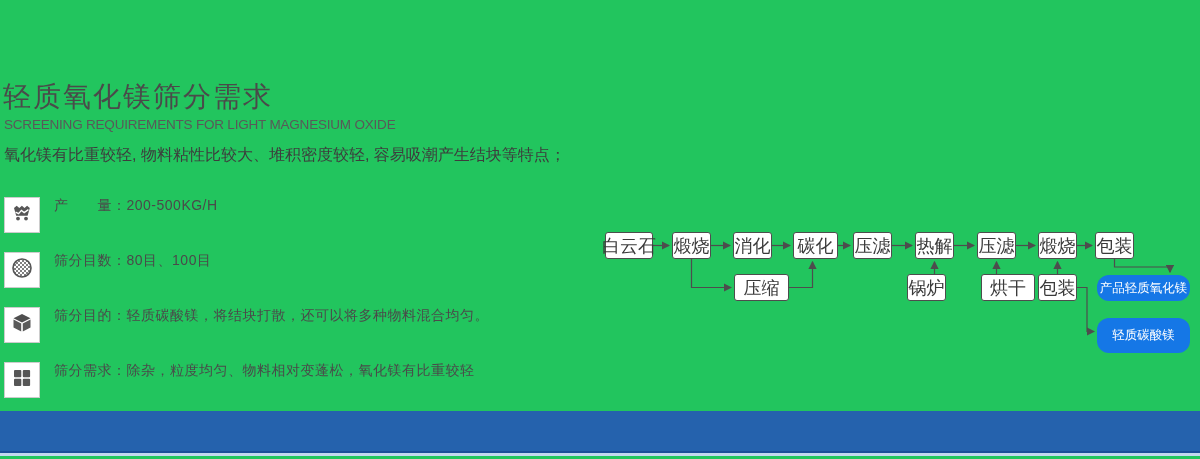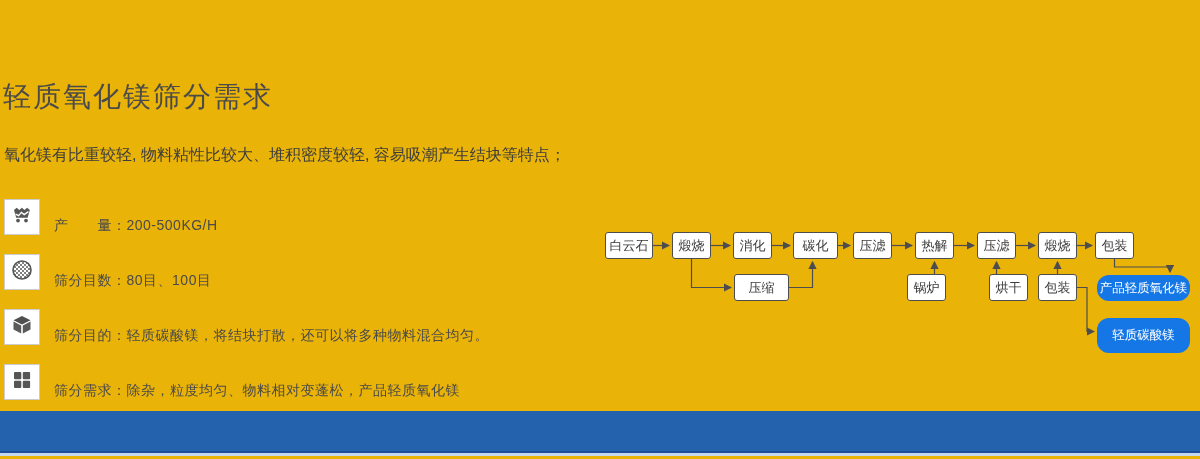--- a/index.html
+++ b/index.html
@@ -1,53 +1,54 @@
 <!DOCTYPE html>
 <html><head>
 <meta charset="utf-8">
 <style>
   html,body{margin:0;padding:0;background:#fff;}
-  .page{position:relative;width:1200px;height:459px;background:#eab308;overflow:hidden;
+  .page{position:relative;width:1200px;height:459px;background:#22c55e;overflow:hidden;
         font-family:"Liberation Sans",sans-serif;}
 
   
   .main-title{position:absolute;left:3px;top:78px;font-size:28px;letter-spacing:2px;
               color:#4a4a4a;font-weight:500;white-space:nowrap;}
   .sub-title{position:absolute;left:4px;top:117px;font-size:13.5px;color:#595959;
              letter-spacing:-0.2px;white-space:nowrap;}
   .intro{position:absolute;left:4px;top:145px;font-size:16px;font-weight:400;
          color:#3d3d3d;white-space:nowrap;}
 
-  .spec-item{position:absolute;left:4px;height:38px;display:flex;align-items:flex-end;}
+  .spec-item{position:absolute;left:4px;height:38px;display:flex;align-items:flex-start;}
   .icon-box{width:36px;height:36px;border:1px solid #cccccc;background:#fff;
             display:flex;align-items:center;justify-content:center;box-sizing:border-box;}
   .spec-text{margin-left:14px;font-size:14px;letter-spacing:0.5px;color:#4a4a4a;
              font-weight:500;white-space:nowrap;}
 
   
   .flow-title{position:absolute;left:595px;top:150px;width:605px;text-align:center;
               font-size:27px;letter-spacing:3px;color:#333;font-weight:500;white-space:nowrap;}
   .flow{position:absolute;left:595px;top:220px;width:605px;height:140px;}
   .flow svg.wires{position:absolute;left:0;top:0;}
   .fbox{position:absolute;height:27px;border:1px solid #4d4d4d;border-radius:3px;
         background:#fff;box-sizing:border-box;display:flex;align-items:center;
-        justify-content:center;font-size:13px;color:#3a3a3a;white-space:nowrap;}
+        justify-content:center;font-size:18px;color:#3a3a3a;white-space:nowrap;}
   .fbox.blue{background:#1577e6;border:none;color:#fff;border-radius:12px;font-size:12.5px;}
 
   
   .footer-bar{position:absolute;left:0;top:411px;width:1200px;height:40px;background:#2562ad;}
   .footer-line-dark{position:absolute;left:0;top:451px;width:1200px;height:2px;background:#1c4f9a;}
   .footer-line-pale{position:absolute;left:0;top:453px;width:1200px;height:3px;background:#c3d8f0;}
 </style>
 </head>
 <body>
 
 <div class="page">
 
   <div class="main-title">轻质氧化镁筛分需求</div>
+  <div class="sub-title">SCREENING REQUIREMENTS FOR LIGHT MAGNESIUM OXIDE</div>
   <div class="intro">氧化镁有比重较轻, 物料粘性比较大、堆积密度较轻, 容易吸潮产生结块等特点；</div>
 
   <div class="spec-item" style="top:197px">
     <div class="icon-box">
       <span>
         <svg width="24" height="24" viewBox="0 0 24 24">
           <path d="M4 7 L6.7 4.7 L9.3 7 L11.9 4.7 L14.5 7 L17.1 4.7 L19.8 7 L17.6 14.8 L6.2 14.8 Z" fill="#565656"></path>
           <polyline points="5.6,11.2 8.6,12.6 11.4,9.4 14.2,11.6 18.4,8.6" fill="none" stroke="#fff" stroke-width="1.3"></polyline>
           <circle cx="8" cy="17.6" r="1.9" fill="#565656"></circle>
           <circle cx="16" cy="17.6" r="1.9" fill="#565656"></circle>
@@ -98,21 +99,21 @@
       <span>
         <svg width="24" height="24" viewBox="0 0 24 24">
           <rect x="4" y="4" width="7.3" height="7.3" rx="1" fill="#565656"></rect>
           <rect x="12.8" y="4" width="7.3" height="7.3" rx="1" fill="#565656"></rect>
           <rect x="4" y="12.8" width="7.3" height="7.3" rx="1" fill="#565656"></rect>
           <rect x="12.8" y="12.8" width="7.3" height="7.3" rx="1" fill="#565656"></rect>
         </svg>
       </span>
     </div>
     <div class="spec-text">
-      <span>筛分需求：</span><span>除杂，粒度均匀、物料相对变蓬松，产品轻质氧化镁</span>
+      <span>筛分需求：</span><span>除杂，粒度均匀、物料相对变蓬松，氧化镁有比重较轻</span>
     </div>
   </div>
 
 
   <div class="flow">
     <svg class="wires" width="605" height="140">
       <defs>
         <marker id="ah" markerWidth="7" markerHeight="7" refX="6" refY="3.5" orient="auto">
           <path d="M0,0 L7,3.5 L0,7 Z" fill="#4d4d4d"></path>
         </marker>
@@ -141,21 +142,21 @@
     <div class="fbox" style="left:138px;top:12px;width:39px">消化</div>
     <div class="fbox" style="left:198px;top:12px;width:45px">碳化</div>
     <div class="fbox" style="left:258px;top:12px;width:39px">压滤</div>
     <div class="fbox" style="left:320px;top:12px;width:39px">热解</div>
     <div class="fbox" style="left:382px;top:12px;width:39px">压滤</div>
     <div class="fbox" style="left:443px;top:12px;width:39px">煅烧</div>
     <div class="fbox" style="left:500px;top:12px;width:39px">包装</div>
 
     <div class="fbox" style="left:139px;top:54px;width:55px">压缩</div>
     <div class="fbox" style="left:312px;top:54px;width:39px">锅炉</div>
-    <div class="fbox" style="left:394px;top:54px;width:39px">烘干</div>
+    <div class="fbox" style="left:386px;top:54px;width:54px">烘干</div>
     <div class="fbox" style="left:443px;top:54px;width:39px">包装</div>
 
     <div class="fbox blue" style="left:502px;top:55px;width:93px;height:26px">产品轻质氧化镁</div>
     <div class="fbox blue" style="left:502px;top:98px;width:93px;height:35px">轻质碳酸镁</div>
   </div>
 
   <div class="footer-bar"></div>
   <div class="footer-line-dark"></div>
   <div class="footer-line-pale"></div>
 

